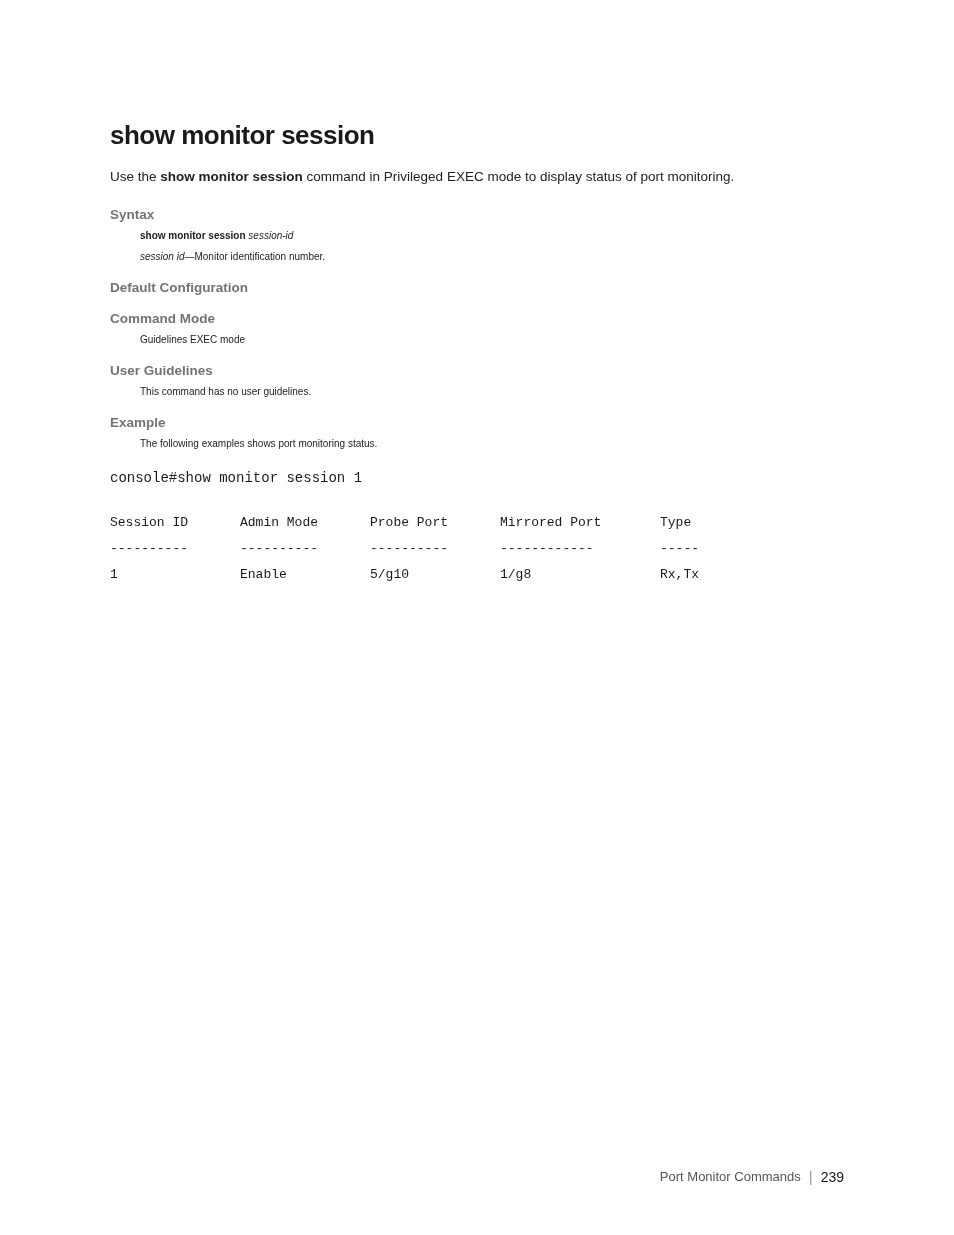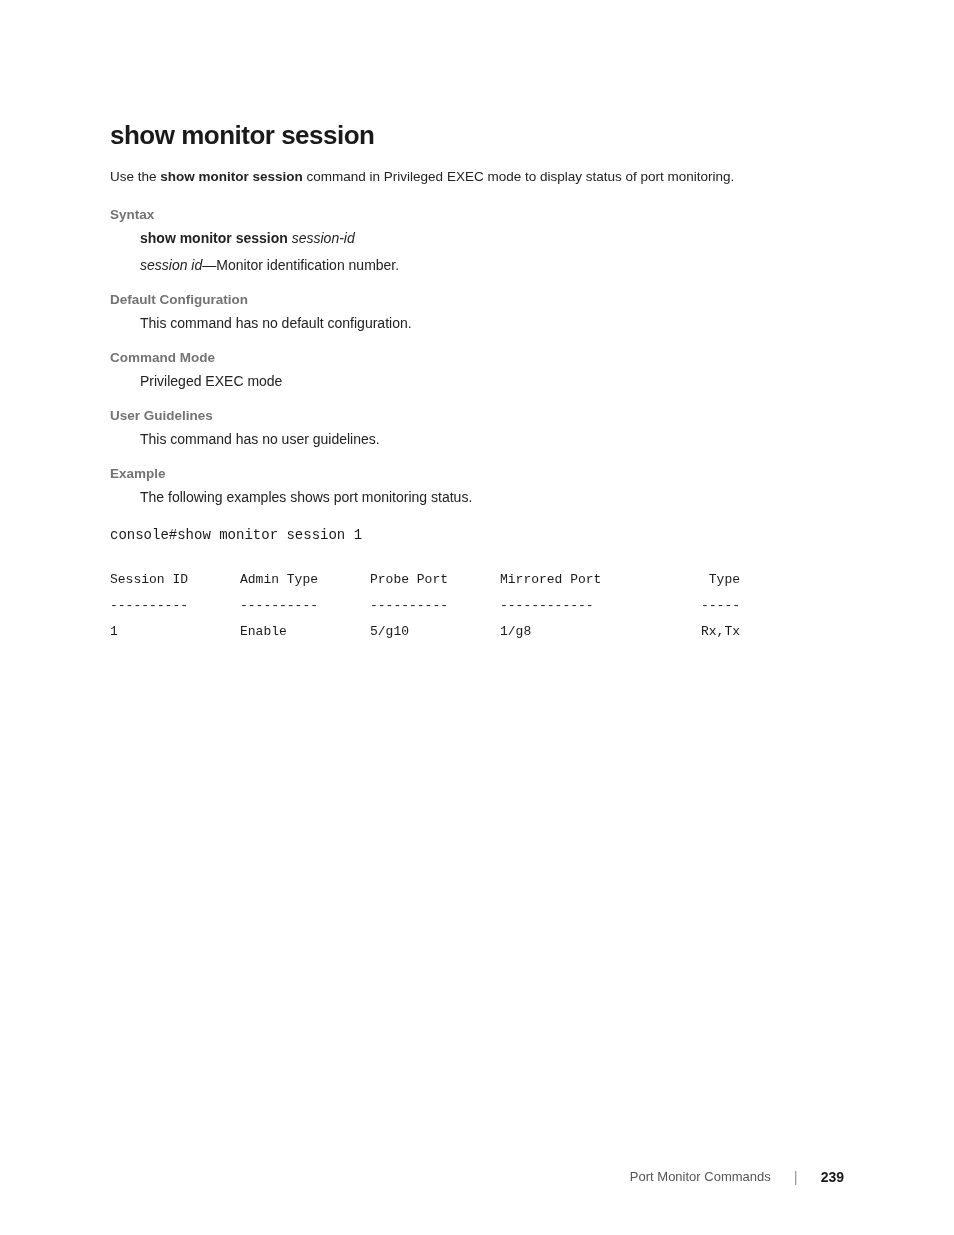--- a/index.html
+++ b/index.html
@@ -52,21 +52,21 @@
       font-size: 13.5px;
       font-weight: 700;
       font-family: Arial, Helvetica, sans-serif;
       margin-bottom: 6px;
       margin-top: 16px;
       color: #737373;
     }
 
     .section-content {
       padding-left: 30px;
-      font-size: 14px;
+      font-size: 10px;
       line-height: 1.5;
       font-family: Arial, Helvetica, sans-serif;
       color: #222;
       margin-bottom: 4px;
     }
 
     .section-content .cmd-bold {
       font-weight: 700;
       font-family: Arial, Helvetica, sans-serif;
     }
@@ -103,41 +103,41 @@
     }
 
     .table-divider {
       letter-spacing: 0px;
     }
 
     .col-session { width: 130px; }
     .col-admin   { width: 130px; }
     .col-probe   { width: 130px; }
     .col-mirrored{ width: 160px; }
-    .col-type    { width: 80px; text-align: right; }
+    .col-type    { width: 80px; }
 
     .footer-area {
       position: absolute;
       bottom: 50px;
       right: 110px;
       font-family: Arial, Helvetica, sans-serif;
       font-size: 13px;
       color: #555;
       display: flex;
       align-items: center;
-      gap: 23px;
+      gap: 8px;
     }
 
     .footer-separator {
       color: #999;
       font-size: 15px;
     }
 
     .footer-page-num {
-      font-weight: 700;
+      font-weight: 400;
       color: #1a1a1a;
       font-size: 14px;
     }
   </style>
 </head>
 <body>
 
 <div class="page-container">
 
   <h1 class="page-title">show monitor session</h1>
@@ -148,38 +148,37 @@
 
   <div class="section-heading">Syntax</div>
   <div class="section-content">
     <span class="cmd-bold">show monitor session</span><span class="cmd-italic"> session-id</span>
   </div>
   <div class="section-content" style="margin-top:6px;">
     <span class="cmd-italic">session id</span><span>—Monitor identification number.</span>
   </div>
 
   <div class="section-heading">Default Configuration</div>
-  <div class="section-content">This command has no default configuration.</div>
 
   <div class="section-heading">Command Mode</div>
-  <div class="section-content">Privileged EXEC mode</div>
+  <div class="section-content">Guidelines EXEC mode</div>
 
   <div class="section-heading">User Guidelines</div>
   <div class="section-content">This command has no user guidelines.</div>
 
   <div class="section-heading">Example</div>
   <div class="section-content">The following examples shows port monitoring status.</div>
 
   <div class="mono-block">console#show monitor session 1</div>
 
   <div class="table-area">
 
     <div class="table-row-header">
       <span class="col-session">Session ID</span>
-      <span class="col-admin">Admin Type</span>
+      <span class="col-admin">Admin Mode</span>
       <span class="col-probe">Probe Port</span>
       <span class="col-mirrored">Mirrored Port</span>
       <span class="col-type">Type</span>
     </div>
 
     <div class="table-row-data table-divider">
       <span class="col-session">----------</span>
       <span class="col-admin">----------</span>
       <span class="col-probe">----------</span>
       <span class="col-mirrored">------------</span>

